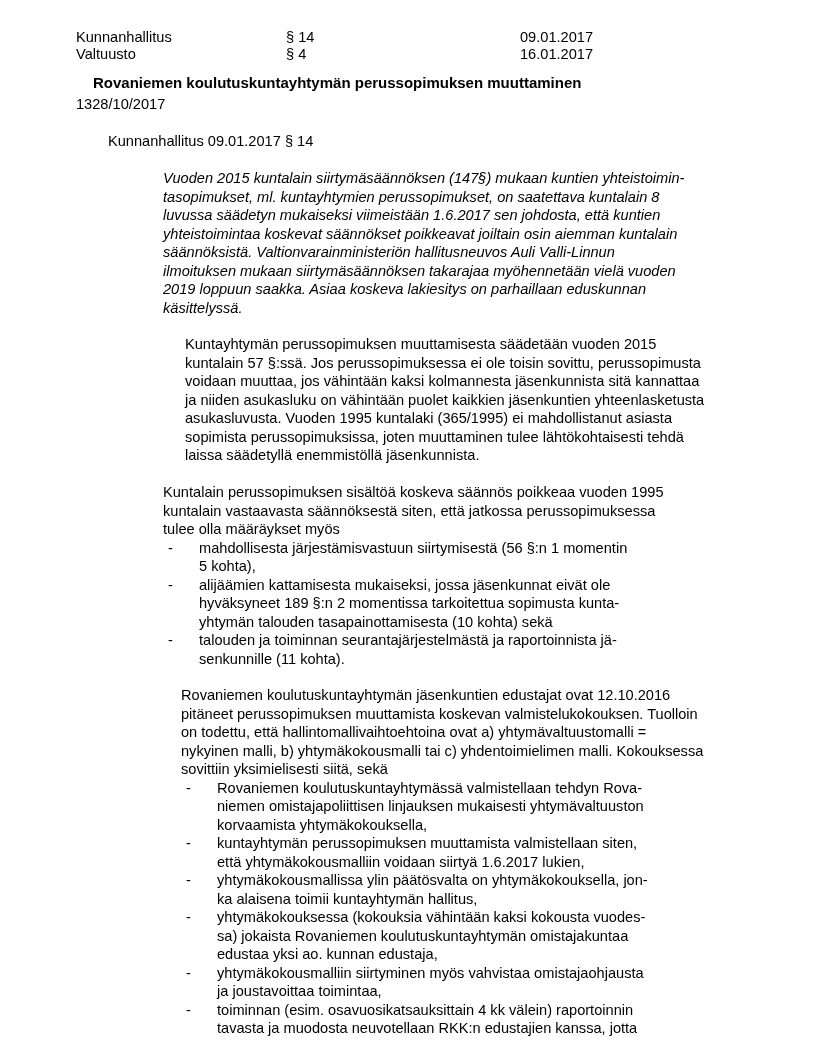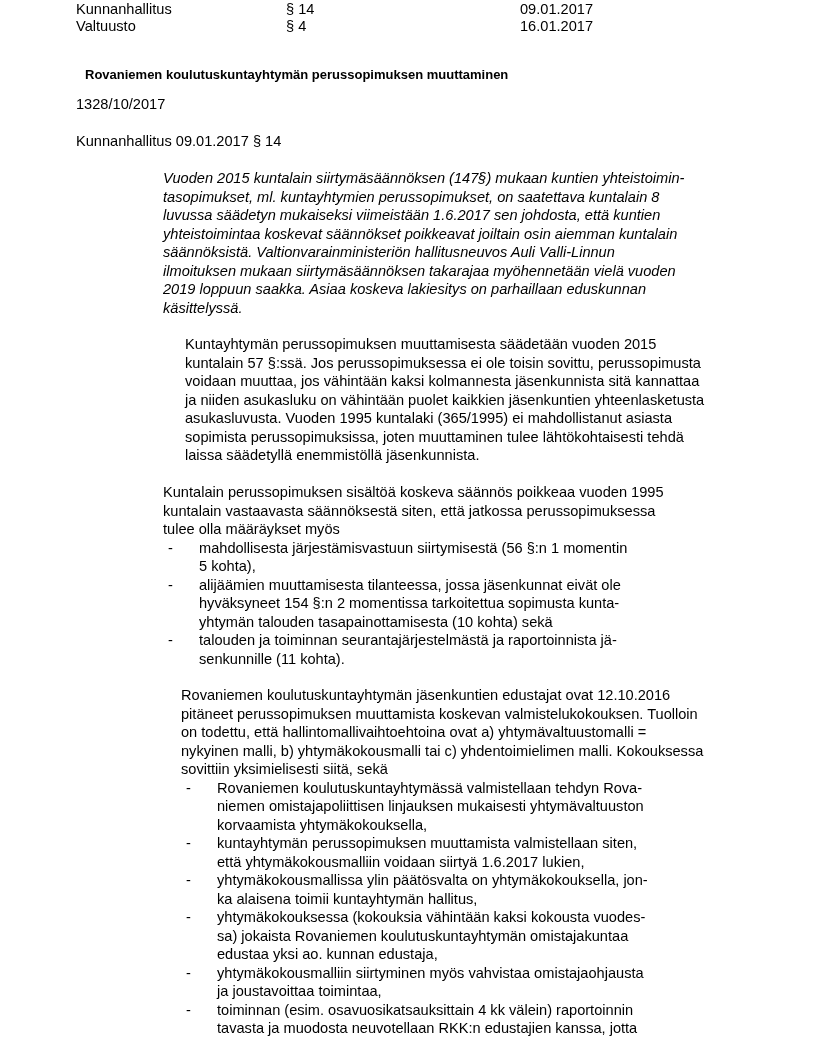--- a/index.html
+++ b/index.html
@@ -1,27 +1,27 @@
 <!DOCTYPE html>
 <html><head>
 <meta charset="utf-8">
 <style>
   html, body { margin: 0; padding: 0; background: #ffffff; }
   body {
     width: 816px; height: 1056px; overflow: hidden; position: relative;
     font-family: "Liberation Sans", sans-serif; color: #000; font-size: 14.6px;
   }
-  .meta-row { position: absolute; left: 76px; height: 18px; line-height: 18px; width: 700px; }
+  .meta-row { position: absolute; left: 76px; height: 18px; line-height: 18px; width: 700px; margin-top: 28px; }
   .meta-row span { position: absolute; top: 0; white-space: nowrap; }
   .meta-row .c1 { left: 0; }
   .meta-row .c2 { left: 210px; }
   .meta-row .c3 { left: 444px; }
   .title {
-    position: absolute; left: 76px; top: 54px; margin: 9px;
-    font-size: 13px; font-weight: bold; line-height: 24px; white-space: nowrap;
+    position: absolute; left: 76px; top: 54px; margin: 17px;
+    font-size: 15px; font-weight: bold; line-height: 24px; white-space: nowrap;
   }
   .plain { position: absolute; left: 76px; line-height: 18px; white-space: nowrap; }
   .body-block { position: absolute; left: 163px; width: 640px; line-height: 18.5px; }
   .line { white-space: nowrap; height: 18.5px; }
   .li { position: relative; }
   .li .dash { position: absolute; left: 5px; top: 0; }
   .li .ltext { margin-left: 36px; }
 </style>
 </head>
 <body>
@@ -33,21 +33,21 @@
 </div>
 <div class="meta-row" style="top:17px;">
   <span class="c1">Valtuusto</span>
   <span class="c2">§ 4</span>
   <span class="c3">16.01.2017</span>
 </div>
 
 <h1 class="title">Rovaniemen koulutuskuntayhtymän perussopimuksen muuttaminen</h1>
 
 <div class="plain" style="top:95px;">1328/10/2017</div>
-<div class="plain" style="top:132px;">Kunnanhallitus 09.01.2017 § 14</div>
+<div class="plain" style="top:132px;margin-left:32px;">Kunnanhallitus 09.01.2017 § 14</div>
 
 <div class="body-block" style="top:169px;font-style:italic;">
   <div class="line">Vuoden 2015 kuntalain siirtymäsäännöksen (147§) mukaan kuntien yhteistoimin-</div>
   <div class="line">tasopimukset, ml. kuntayhtymien perussopimukset, on saatettava kuntalain 8</div>
   <div class="line">luvussa säädetyn mukaiseksi viimeistään 1.6.2017 sen johdosta, että kuntien</div>
   <div class="line">yhteistoimintaa koskevat säännökset poikkeavat joiltain osin aiemman kuntalain</div>
   <div class="line">säännöksistä. Valtionvarainministeriön hallitusneuvos Auli Valli-Linnun</div>
   <div class="line">ilmoituksen mukaan siirtymäsäännöksen takarajaa myöhennetään vielä vuoden</div>
   <div class="line">2019 loppuun saakka. Asiaa koskeva lakiesitys on parhaillaan eduskunnan</div>
   <div class="line">käsittelyssä.</div>
@@ -67,22 +67,22 @@
   <div class="line">Kuntalain perussopimuksen sisältöä koskeva säännös poikkeaa vuoden 1995</div>
   <div class="line">kuntalain vastaavasta säännöksestä siten, että jatkossa perussopimuksessa</div>
   <div class="line">tulee olla määräykset myös</div>
   <div class="li">
     <span class="dash">-</span>
     <div class="line ltext">mahdollisesta järjestämisvastuun siirtymisestä (56 §:n 1 momentin</div>
     <div class="line ltext">5 kohta),</div>
   </div>
   <div class="li">
     <span class="dash">-</span>
-    <div class="line ltext">alijäämien muuttamisesta tilanteessa, jossa jäsenkunnat eivät ole</div>
-    <div class="line ltext">hyväksyneet 154 §:n 2 momentissa tarkoitettua sopimusta kunta-</div>
+    <div class="line ltext">alijäämien kattamisesta mukaiseksi, jossa jäsenkunnat eivät ole</div>
+    <div class="line ltext">hyväksyneet 189 §:n 2 momentissa tarkoitettua sopimusta kunta-</div>
     <div class="line ltext">yhtymän talouden tasapainottamisesta (10 kohta) sekä</div>
   </div>
   <div class="li">
     <span class="dash">-</span>
     <div class="line ltext">talouden ja toiminnan seurantajärjestelmästä ja raportoinnista jä-</div>
     <div class="line ltext">senkunnille (11 kohta).</div>
   </div>
 </div>
 
 <div class="body-block" style="top:686px;margin-left:18px;">

